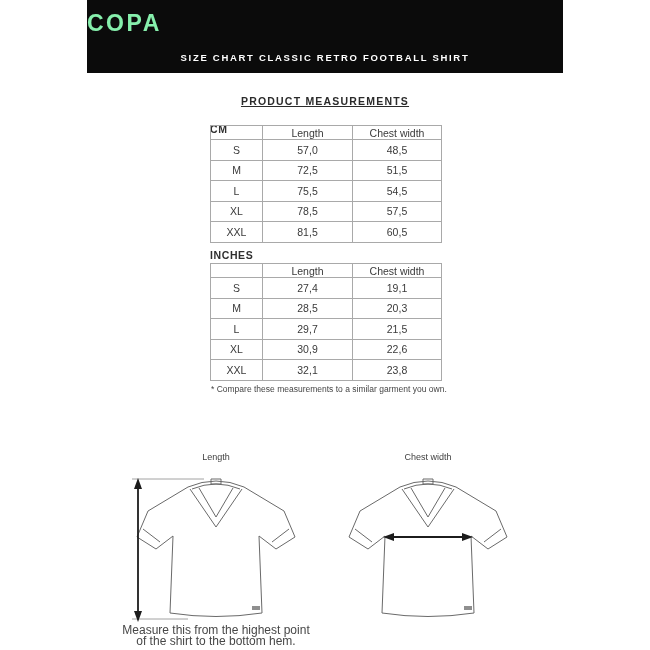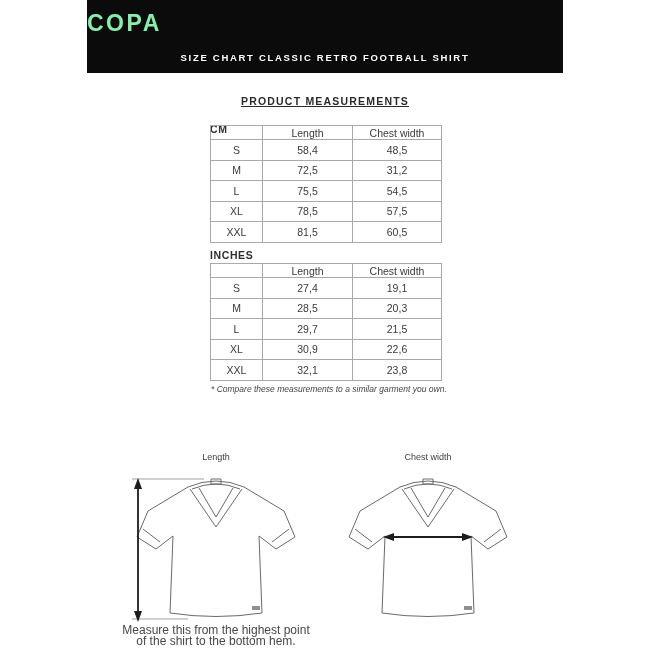--- a/index.html
+++ b/index.html
@@ -23,21 +23,21 @@
   table.size{position:absolute;left:210px;border-collapse:collapse;table-layout:fixed;
              width:228px;font-size:10.5px;color:#3a3a3a;}
   table.size td,table.size th{border:1px solid #a9a9a9;text-align:center;vertical-align:middle;
              padding:0;font-weight:normal;}
   table.size tr.hd{height:14px;}
   table.size tr.dr{height:20.5px;}
   .c1{width:51px;} .c2{width:89px;} .c3{width:88px;}
 
   .footnotes{position:absolute;left:211px;top:384px;width:252px;font-size:8.5px;
              line-height:10.5px;color:#454545;}
-  .footnote{padding-left:8px;text-indent:-8px;font-style:italic;}
+  .footnote{padding-left:8px;text-indent:-8px;}
 
   
   .diagram{position:absolute;top:452px;width:200px;}
   .diagram .dlabel{width:100%;text-align:center;font-size:9px;color:#3f3f3f;}
   .diagram svg{display:block;margin-top:3px;}
   .diagram .caption{width:100%;text-align:center;font-size:12px;line-height:11px;color:#474747;}
   .shirt{stroke:#6a6a6a;fill:#ffffff;stroke-width:1;stroke-linejoin:round;}
   .shirt-line{stroke:#6a6a6a;fill:none;stroke-width:1;stroke-linejoin:round;}
   .ext-line{stroke:#8a8a8a;stroke-width:0.8;}
   .arrow-line{stroke:#1c1c1c;stroke-width:1.8;}
@@ -60,27 +60,27 @@
 
   <table class="size" style="top:125px;">
     <tbody>
         <tr class="hd">
       <th class="c1"></th>
       <th class="c2">Length</th>
       <th class="c3">Chest width</th>
     </tr>
     <tr class="dr">
       <td>S</td>
-      <td>58,4</td>
+      <td>57,0</td>
       <td>48,5</td>
     </tr>
     <tr class="dr">
       <td>M</td>
       <td>72,5</td>
-      <td>31,2</td>
+      <td>51,5</td>
     </tr>
     <tr class="dr">
       <td>L</td>
       <td>75,5</td>
       <td>54,5</td>
     </tr>
     <tr class="dr">
       <td>XL</td>
       <td>78,5</td>
       <td>57,5</td>

